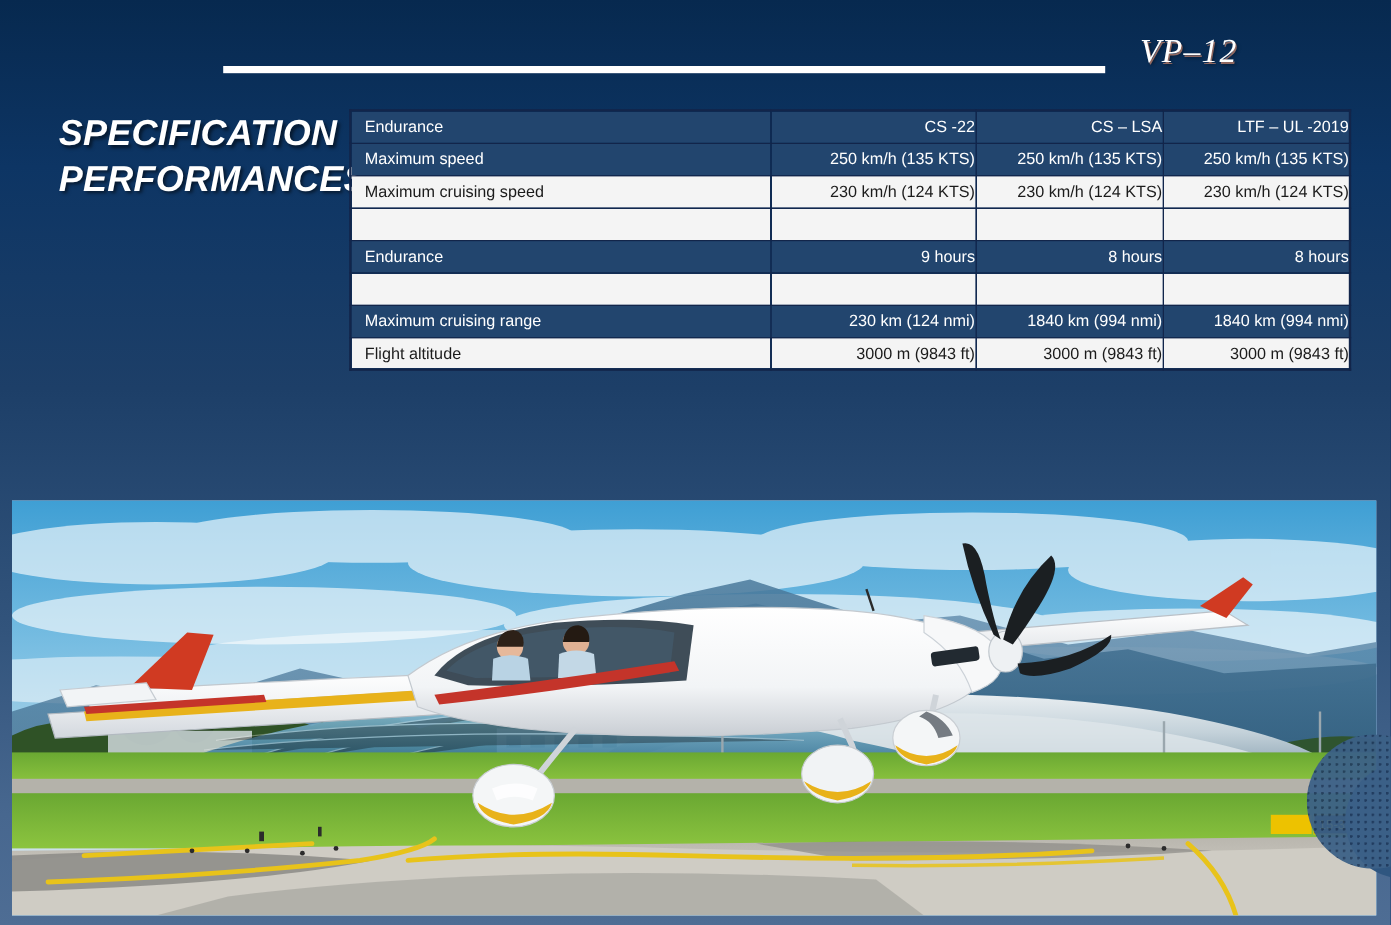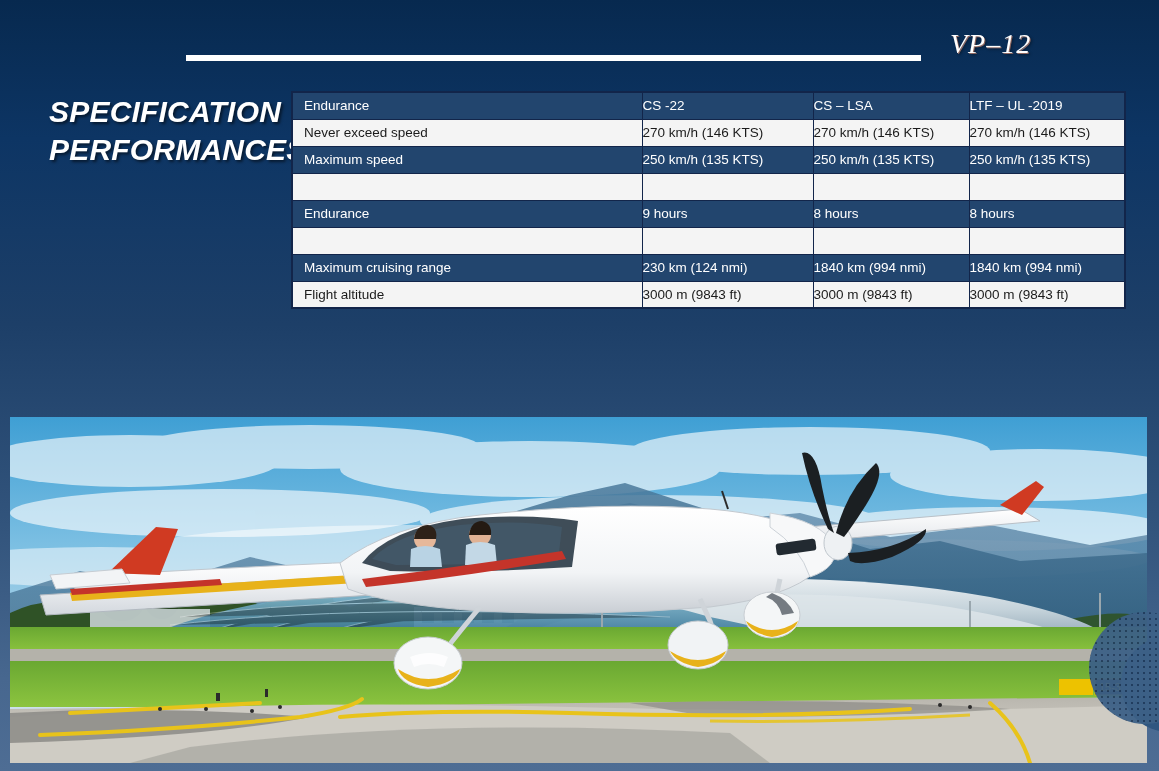--- a/index.html
+++ b/index.html
@@ -51,21 +51,21 @@
     padding:0 0 0 0;
     font-size:13.5px;
     border:1.5px solid #12254a;
     box-sizing:border-box;
     overflow:hidden;white-space:nowrap;
   }
   .row-dark td,.row-dark th{background:#22456e;color:#ffffff;}
   .row-light td,.row-light th{background:#f4f4f4;color:#1b1b1b;}
   .row-blank td{background:#f4f4f4;height:27px;}
   .cat-cell{text-align:left;padding-left:11px !important;}
-  .val-cell{text-align:left;}
+  .val-cell{text-align:right;}
   .hdr-cell{font-weight:normal;}
   .spec-table thead th{background:#22456e;color:#ffffff;border:1.5px solid #12254a;}
   
   .photo{
     position:absolute;left:10px;top:417px;width:1137px;height:346px;
     overflow:hidden;
     border:0;
     background:#8fbfe0;
   }
   .photo svg{display:block;width:1137px;height:346px;}
@@ -107,31 +107,31 @@
     </colgroup>
     <thead>
       <tr class="row-dark">
         <th class="cat-cell hdr-cell">Endurance</th>
         <th class="val-cell hdr-cell">CS -22</th>
         <th class="val-cell hdr-cell">CS – LSA</th>
         <th class="val-cell hdr-cell">LTF – UL -2019</th>
       </tr>
     </thead>
     <tbody id="table-body">
-        <tr class="row-light">
-          <td class="cat-cell">Never exceed  speed</td>
-          <td class="val-cell">270 km/h (146 KTS)</td>
-          <td class="val-cell">270 km/h  (146 KTS)</td>
-          <td class="val-cell">270 km/h  (146 KTS)</td>
-        </tr>
         <tr class="row-dark">
           <td class="cat-cell">Maximum speed</td>
           <td class="val-cell">250 km/h (135 KTS)</td>
           <td class="val-cell">250 km/h  (135 KTS)</td>
           <td class="val-cell">250 km/h  (135 KTS)</td>
+        </tr>
+        <tr class="row-light">
+          <td class="cat-cell">Maximum cruising speed</td>
+          <td class="val-cell">230 km/h (124 KTS)</td>
+          <td class="val-cell">230 km/h  (124 KTS)</td>
+          <td class="val-cell">230 km/h  (124 KTS)</td>
         </tr>
         <tr class="row-blank">
           <td class="cat-cell"></td>
           <td class="val-cell"></td>
           <td class="val-cell"></td>
           <td class="val-cell"></td>
         </tr>
         <tr class="row-dark">
           <td class="cat-cell">Endurance</td>
           <td class="val-cell">9 hours</td>

